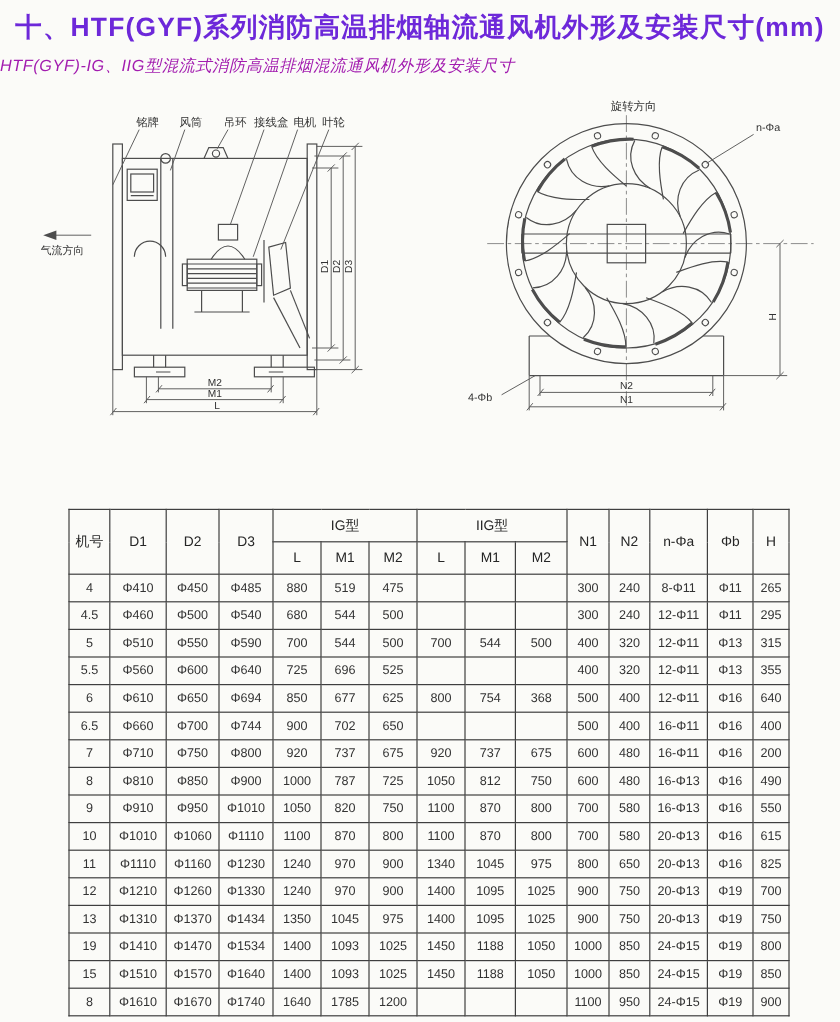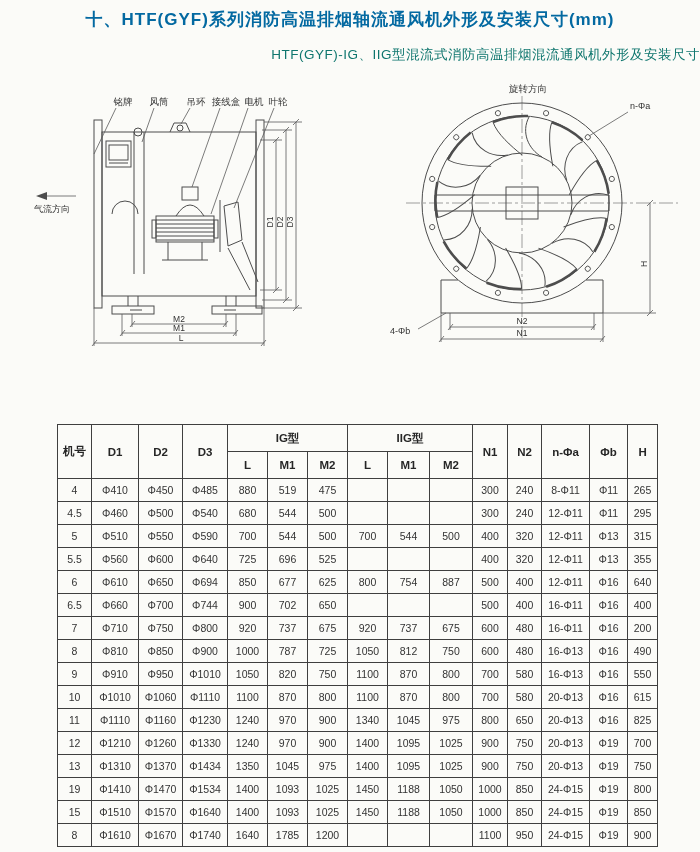--- a/index.html
+++ b/index.html
@@ -7,42 +7,42 @@
     width:700px;height:852px;
     background:#fbfbf8;
     font-family:"Liberation Sans","DejaVu Sans",sans-serif;
     color:#2b2b2b;
     position:relative;
     overflow:hidden;
   }
   .page{position:relative;width:700px;height:852px;}
   .title{
     position:absolute;top:8px;left:0;width:100%;
-    text-align:center;font-size:17px;font-weight:bold;
-    letter-spacing:1px;color:#0369a1;
+    text-align:center;font-size:22px;font-weight:bold;
+    letter-spacing:1px;color:#6d28d9;
   }
   .subtitle{
     position:absolute;top:46px;left:0;width:100%;
-    text-align:right;font-size:13.5px;font-weight:normal;
-    letter-spacing:0.5px;color:#0f766e;
+    text-align:left;font-size:13.5px;font-weight:normal;
+    letter-spacing:0.5px;color:#a21caf;font-style:italic;
   }
   svg text{font-family:"Liberation Sans","DejaVu Sans",sans-serif;}
   .svg-side{position:absolute;left:30px;top:84px;}
   .svg-front{position:absolute;left:388px;top:82px;}
   table.dims{
     position:absolute;left:57px;top:424px;
     border-collapse:collapse;table-layout:fixed;
     width:590px;
   }
   table.dims th, table.dims td{
     border:1px solid #3f3f3f;
     text-align:center;vertical-align:middle;
     padding:0;overflow:hidden;white-space:nowrap;
   }
-  table.dims th{font-weight:bold;font-size:11.5px;height:26px;color:#262626;}
+  table.dims th{font-weight:normal;font-size:11.5px;height:26px;color:#262626;}
   table.dims td{font-size:10.5px;height:22px;color:#333;}
 </style>
 </head>
 <body>
 
 <div class="page">
 
   <div class="title">十、HTF(GYF)系列消防高温排烟轴流通风机外形及安装尺寸(mm)</div>
   <div class="subtitle">HTF(GYF)-IG、IIG型混流式消防高温排烟混流通风机外形及安装尺寸</div>
 
@@ -368,21 +368,21 @@
         <tr>
           <td>6</td>
           <td>Φ610</td>
           <td>Φ650</td>
           <td>Φ694</td>
           <td>850</td>
           <td>677</td>
           <td>625</td>
           <td>800</td>
           <td>754</td>
-          <td>887</td>
+          <td>368</td>
           <td>500</td>
           <td>400</td>
           <td>12-Φ11</td>
           <td>Φ16</td>
           <td>640</td>
         </tr>
         <tr>
           <td>6.5</td>
           <td>Φ660</td>
           <td>Φ700</td>

